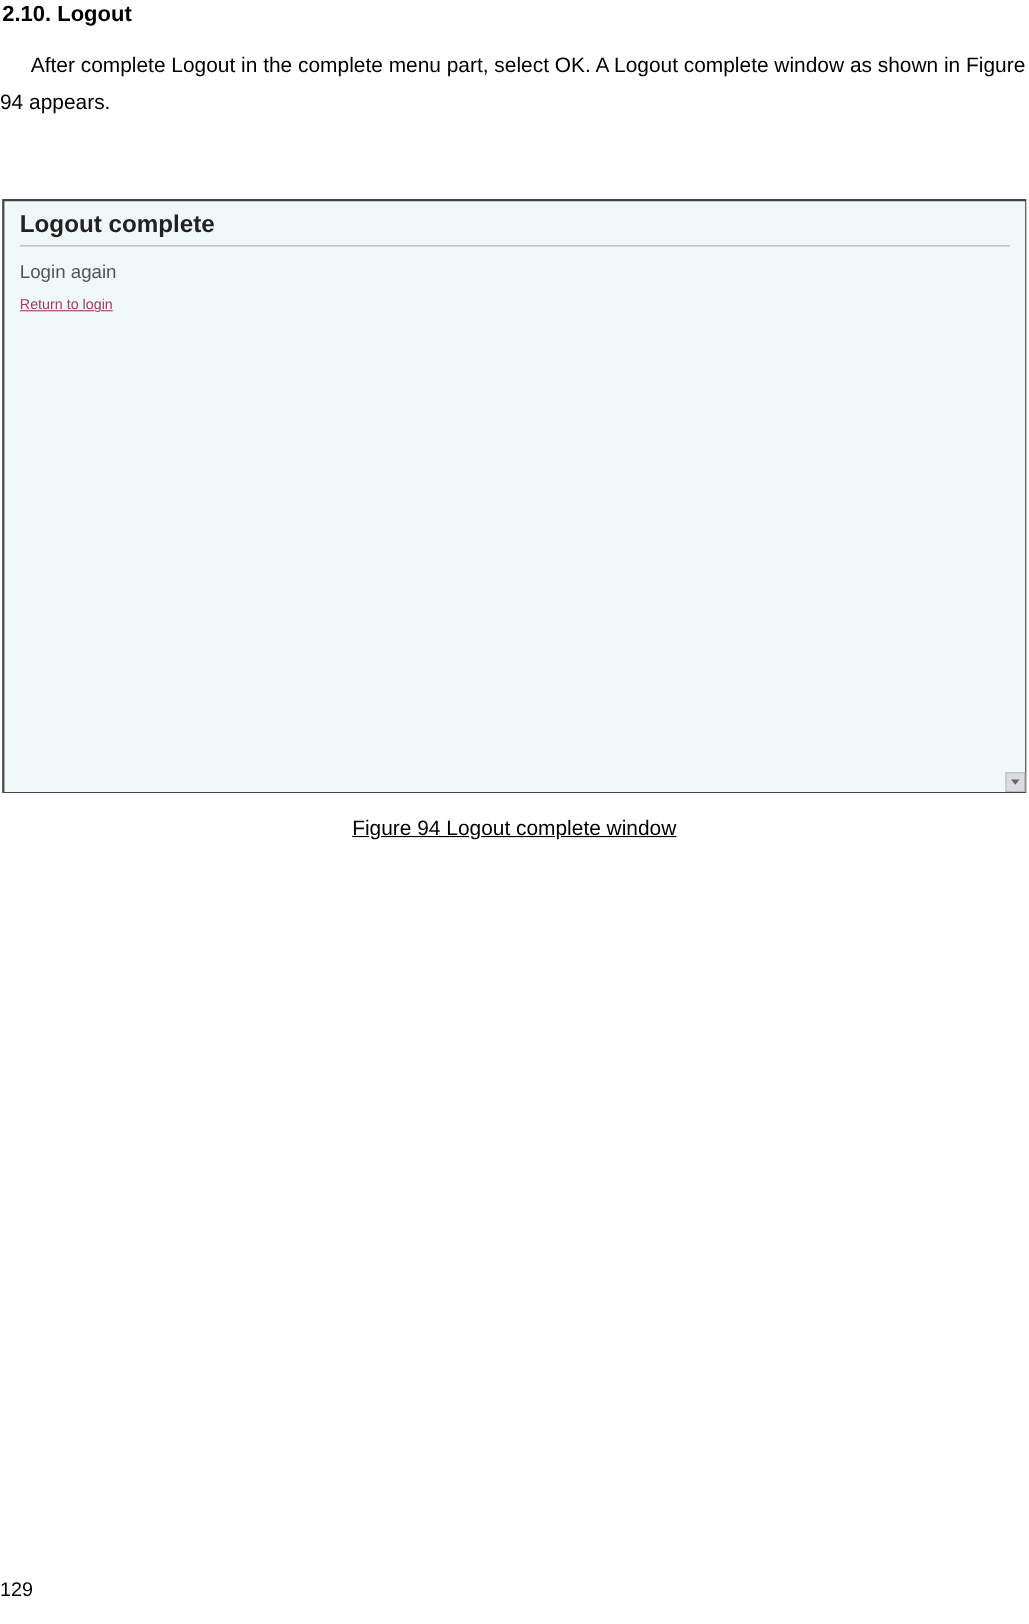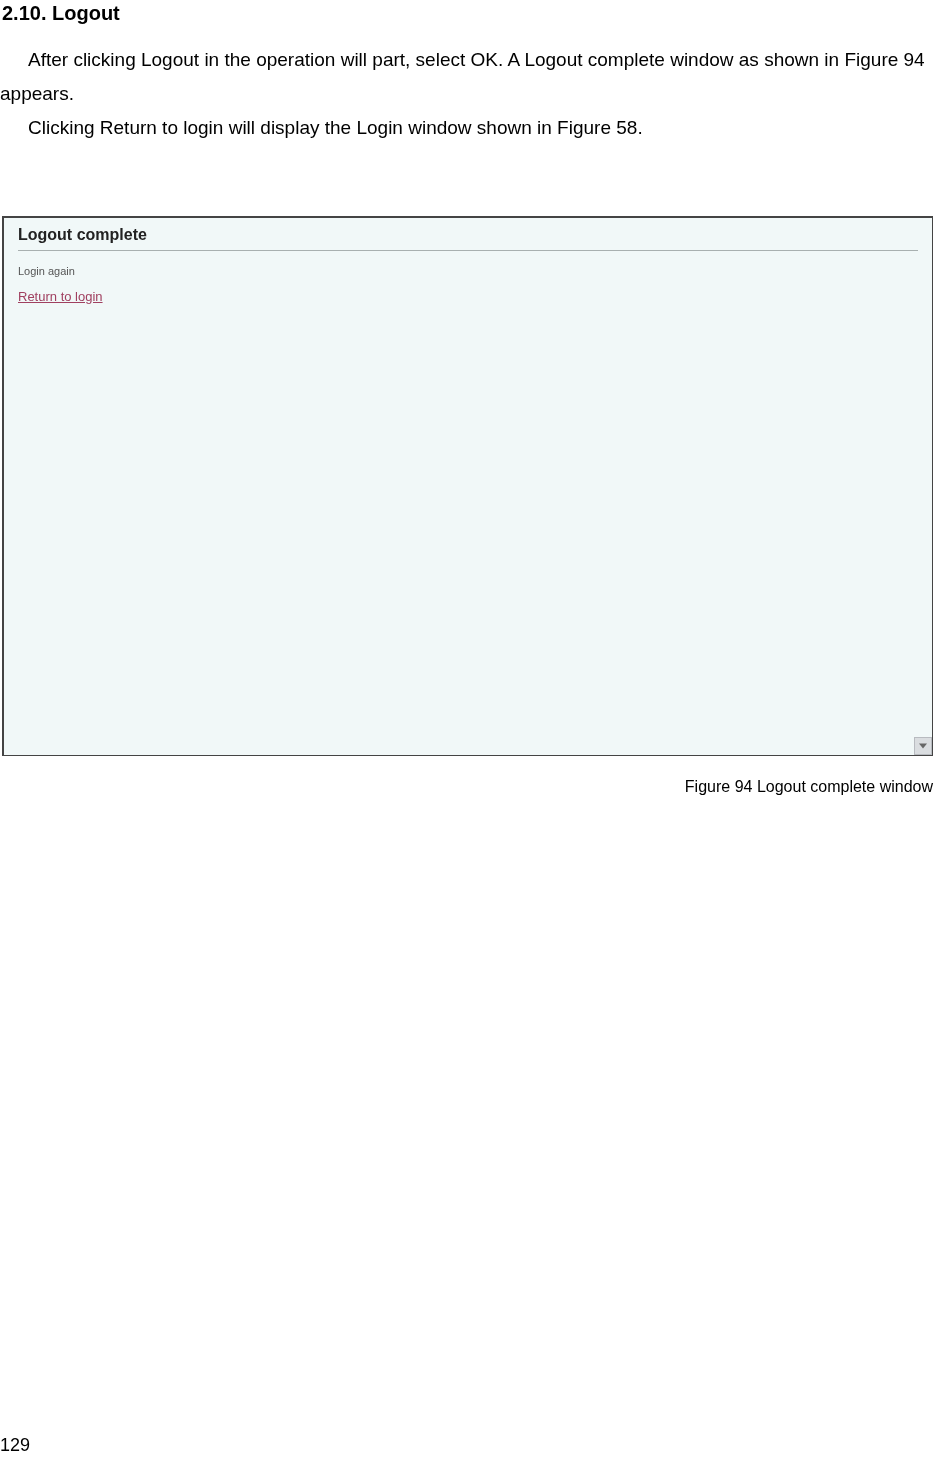--- a/index.html
+++ b/index.html
@@ -54,32 +54,32 @@
       background: #f1f8f8;
       display: flex;
       flex-direction: column;
     }
     .screenshot-inner {
       flex: 1;
       padding: 8px 14px;
     }
     .logout-title {
       font-family: "Arial", sans-serif;
-      font-size: 16px;
+      font-size: 22px;
       font-weight: bold;
       color: #222;
       margin-bottom: 6px;
     }
     .hr-line {
       border: none;
       border-top: 1px solid #a8b0b0;
       margin-bottom: 14px;
     }
     .login-again-text {
-      font-size: 11px;
+      font-size: 17px;
       color: #555;
       margin-bottom: 10px;
     }
     .return-link {
       font-size: 13px;
       color: #a04060;
       text-decoration: underline;
     }
     .scroll-region {
       width: 18px;
@@ -91,46 +91,44 @@
       right: 0;
       display: flex;
       align-items: center;
       justify-content: center;
     }
     .scroll-arrow-down {
       width: 8px;
       height: 6px;
     }
     .figure-caption {
-      text-align: right;
-      font-size: 16px;
+      text-align: center;
+      font-size: 19px;
       margin-top: 22px;
+      text-decoration: underline;
     }
     .page-number {
       position: absolute;
       bottom: 20px;
       left: 0;
       right: 0;
       text-align: left;
       font-size: 18px;
     }
   </style>
 </head>
 <body>
 
 <div class="page-content">
   <h2 class="section-heading">2.10. Logout</h2>
 
   <p class="body-text para1">
-    <span>After clicking </span><span class="bold">Logout</span><span> in the operation will part, select </span><span class="bold">OK</span><span>. A Logout complete window as shown in Figure 94 appears.</span>
+    <span>After complete </span><span class="bold">Logout</span><span> in the complete menu part, select </span><span class="bold">OK</span><span>. A Logout complete window as shown in Figure 94 appears.</span>
   </p>
 
-  <p class="body-text para2">
-    <span>Clicking </span><span class="bold">Return to login</span><span> will display the Login window shown in Figure 58.</span>
-  </p>
 
   <div class="figure-container">
     <div class="screenshot-frame">
       <div class="screenshot-inner">
         <div class="logout-title">Logout complete</div>
         <hr class="hr-line">
         <div class="login-again-text">Login again</div>
         <a class="return-link" href="#">Return to login</a>
       </div>
       <div class="scroll-region">

